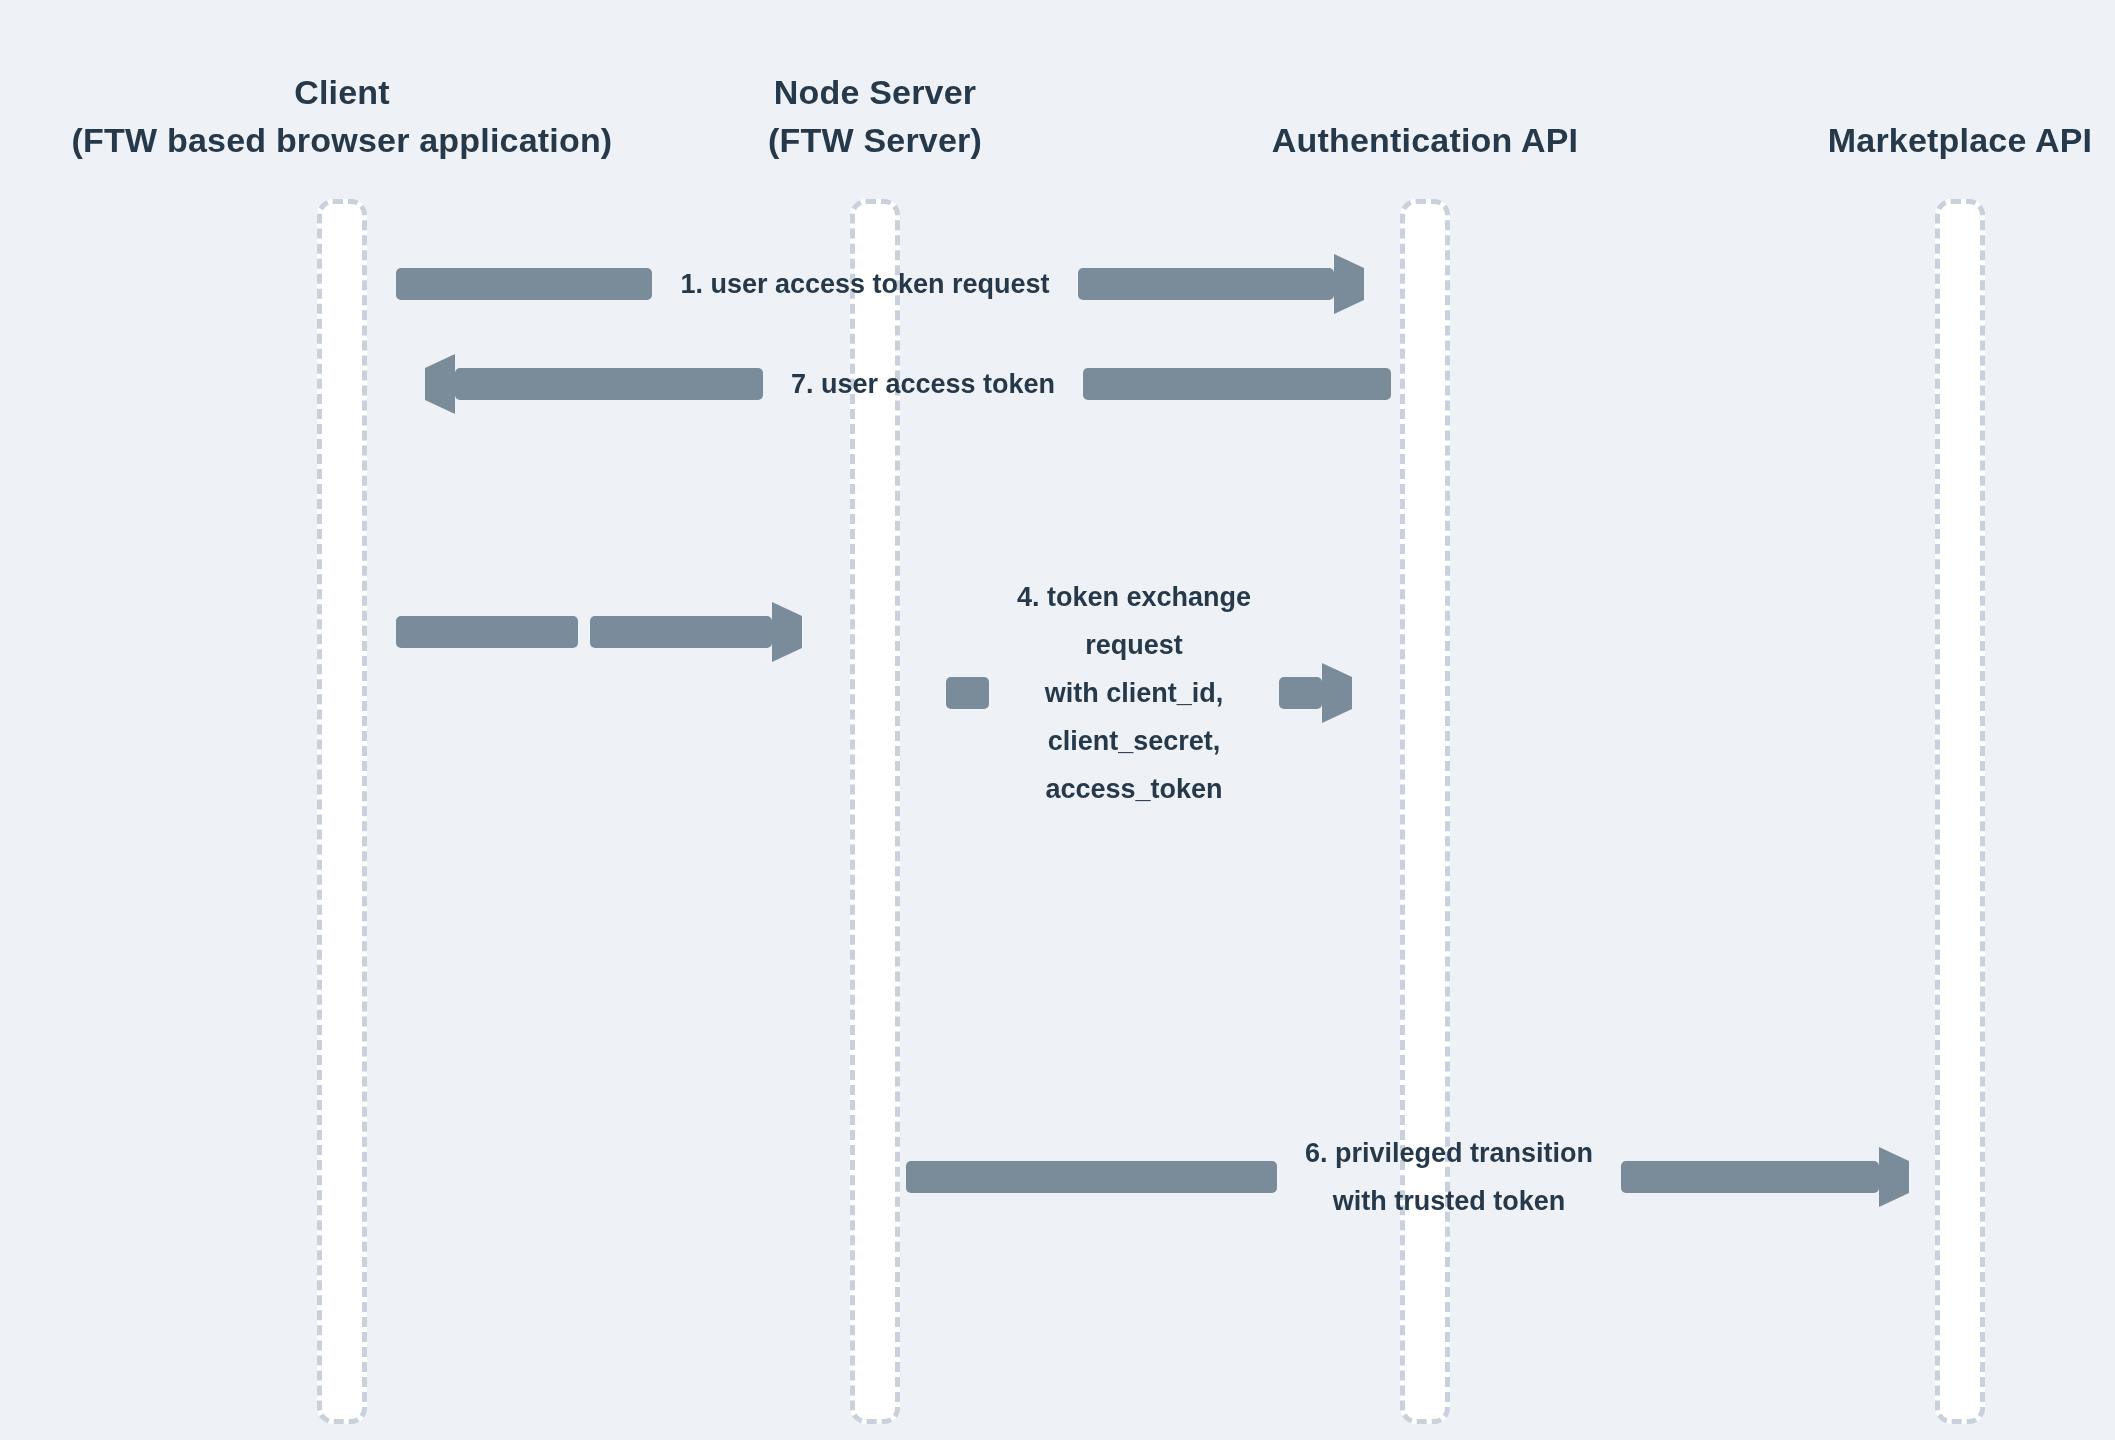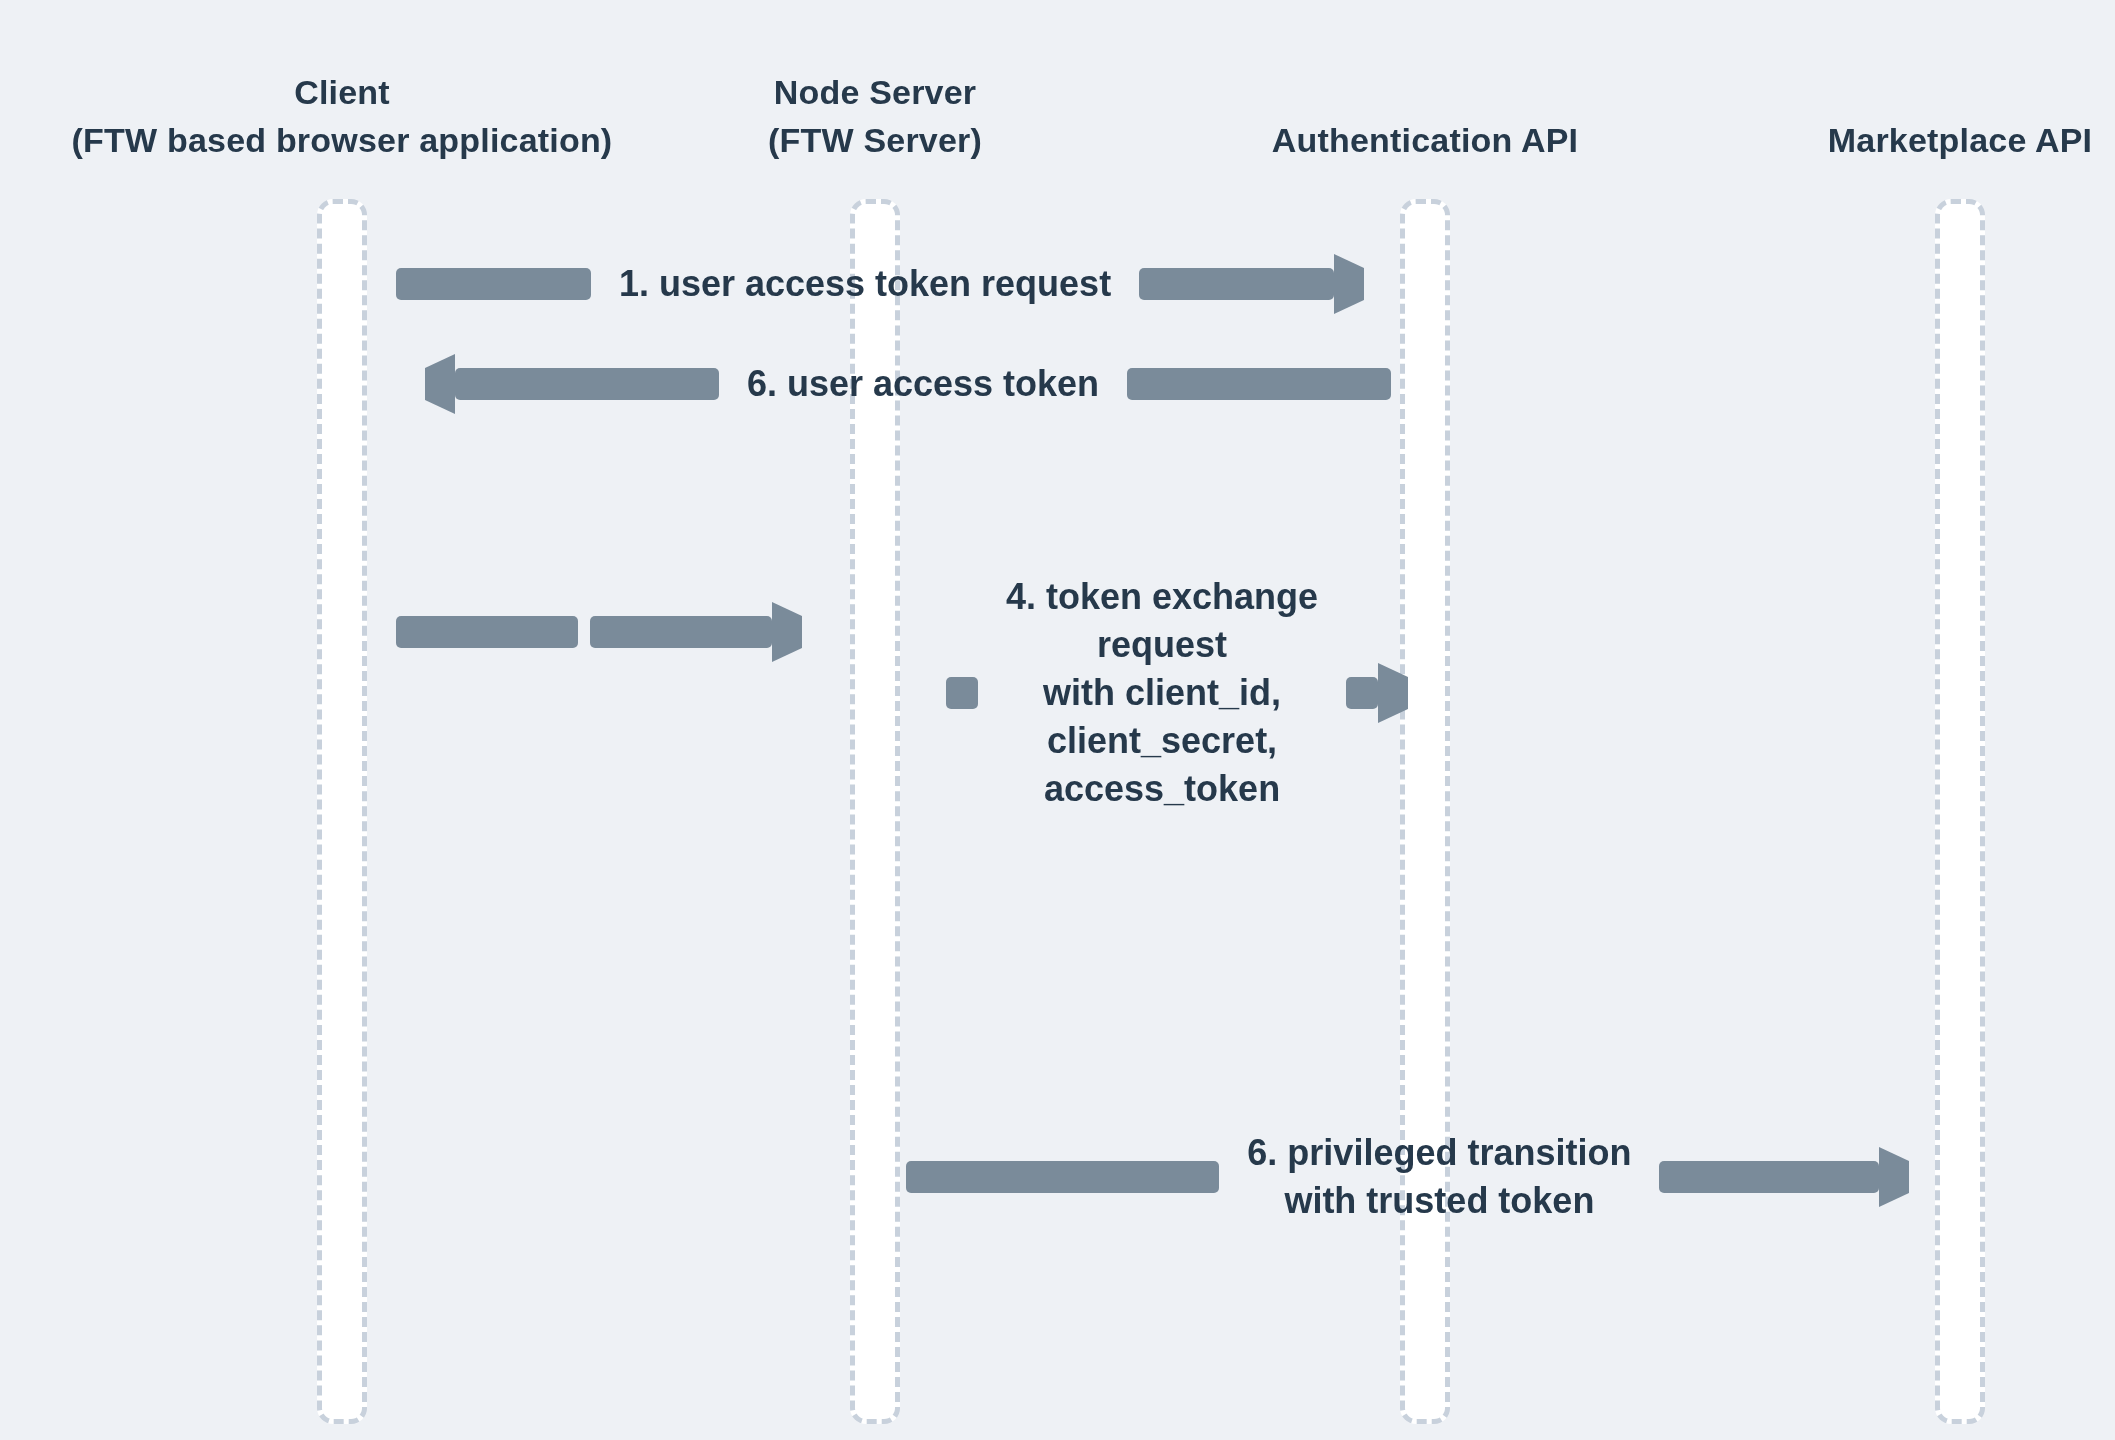--- a/index.html
+++ b/index.html
@@ -60,21 +60,21 @@
   .ll-node        { left: 818px;  }
   .ll-auth        { left: 1368px; }
   .ll-marketplace { left: 1903px; }
 
   
   .msg {
     position: absolute;
     display: flex;
     align-items: center;
     gap: 12px;
-    font-size: 36px;
+    font-size: 27px;
     font-weight: 600;
     line-height: 48px;
     color: var(--text);
   }
   .msg .label {
     white-space: pre-line;
     text-align: center;
     flex: 0 0 auto;
   }
   .seg {
@@ -129,21 +129,21 @@
   <div class="msg msg-1">
     <div class="seg"></div>
     <div class="label">1. user access token request</div>
     <div class="seg"></div>
     <div class="head-right"></div>
   </div>
 
   <div class="msg msg-2">
     <div class="head-left"></div>
     <div class="seg"></div>
-    <div class="label">6. user access token</div>
+    <div class="label">7. user access token</div>
     <div class="seg"></div>
   </div>
 
   <div class="msg msg-3">
     <div class="seg"></div>
     <div class="seg"></div>
     <div class="head-right"></div>
   </div>
 
   <div class="msg msg-4">

